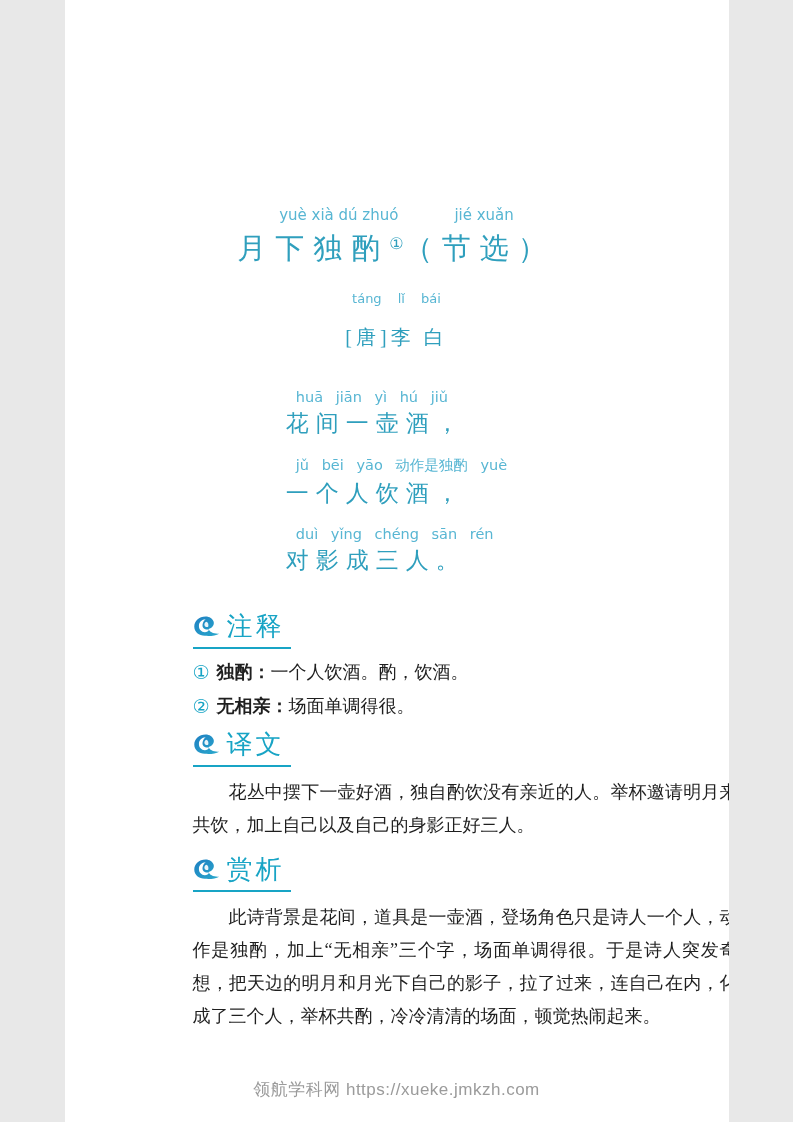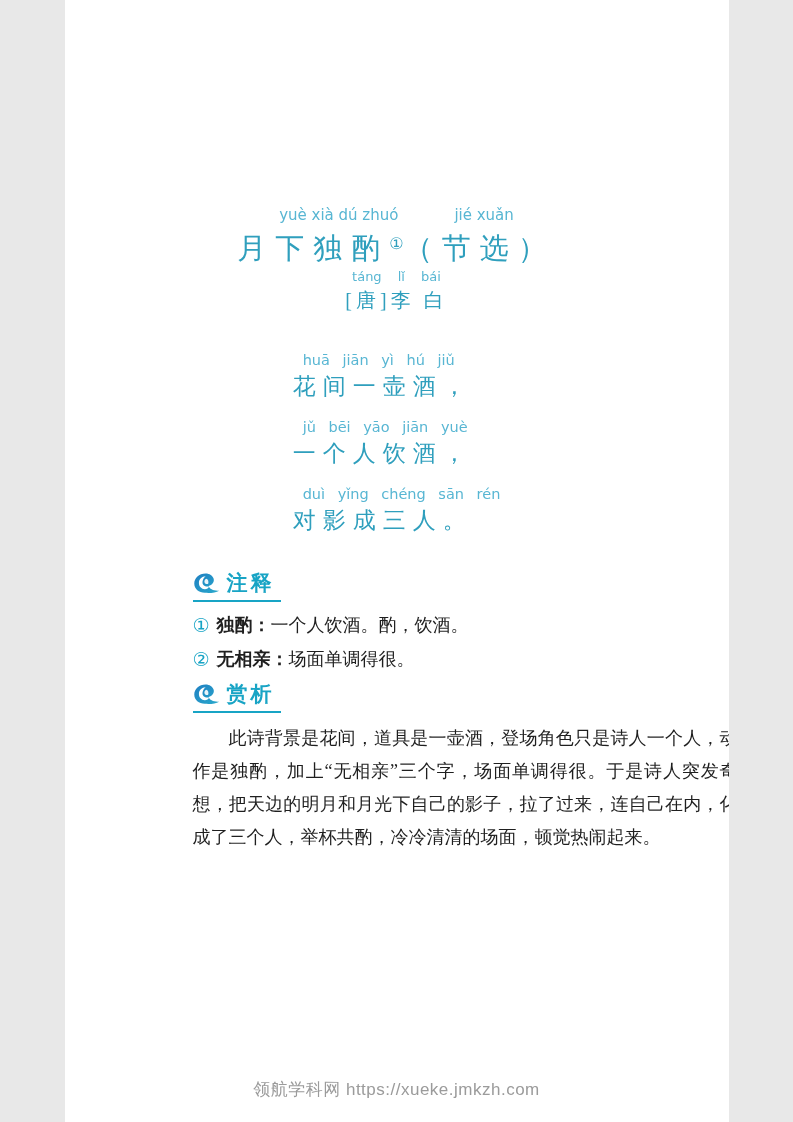--- a/index.html
+++ b/index.html
@@ -6,35 +6,35 @@
     --poem-teal:#2f9fbd; --pinyin-blue:#58b6d3; --header-teal:#18a4c5;
     --icon-blue:#1f7fc2; --body-text:#1f1f1f; --footer-gray:#9b9b9b; --page-bg:#ffffff;
   }
   *{margin:0;padding:0;box-sizing:border-box;}
   body{background:#e8e8e8;font-family:"Liberation Sans","DejaVu Sans",sans-serif;}
   .page{position:relative;width:664px;height:1122px;margin:0 auto;background:var(--page-bg);overflow:hidden;}
   .content{padding-top:206px;text-align:center;}
 
   .pinyin{font-family:"DejaVu Sans",sans-serif;color:var(--pinyin-blue);}
   .title-pinyin-row{display:flex;justify-content:center;align-items:flex-end;gap:56px;font-size:15px;margin-bottom:5px;}
-  .title-line{font-family:"Liberation Serif","DejaVu Serif",serif;font-size:29px;letter-spacing:9px;color:var(--poem-teal);}
+  .title-line{font-family:"Liberation Serif","DejaVu Serif",serif;font-size:29px;letter-spacing:9px;color:var(--poem-teal);margin-bottom:22px;}
   .title-line sup{font-size:16px;vertical-align:9px;letter-spacing:0;}
 
-  .author-pinyin{font-size:13px;word-spacing:12px;margin-bottom:3px;}
+  .author-pinyin{font-size:13px;word-spacing:12px;margin-bottom:18px;}
   .author-line{font-family:"Liberation Serif","DejaVu Serif",serif;font-size:20px;letter-spacing:4px;color:var(--poem-teal);margin-bottom:22px;}
 
   .poem{display:inline-block;text-align:left;margin-top:16px;}
   .poem-line{margin-bottom:17px;}
   .poem-line .pinyin{font-size:14.5px;word-spacing:8px;padding-left:10px;margin-bottom:3px;}
   .poem-line .chars{font-family:"Liberation Serif","DejaVu Serif",serif;font-size:23px;letter-spacing:7px;color:var(--poem-teal);}
   .poem-line .chars sup{font-size:13px;vertical-align:8px;letter-spacing:0;}
 
   .sections{width:545px;margin:16px 0 0 128px;text-align:left;}
   .sec-header{display:inline-flex;align-items:center;gap:7px;border-bottom:2px solid var(--header-teal);padding:0 6px 3px 0;margin-bottom:9px;}
-  .sec-title{font-size:21px;font-weight:bold;letter-spacing:3px;color:var(--header-teal);text-align:center;}
+  .sec-title{font-size:26px;font-weight:normal;letter-spacing:3px;color:var(--header-teal);text-align:center;}
   .wave-icon{width:27px;height:23px;display:block;}
 
   .note-row{display:flex;align-items:flex-start;gap:7px;font-size:18px;line-height:29px;margin-bottom:5px;color:var(--body-text);}
   .note-num{color:var(--header-teal);font-size:19px;}
   .note-term{font-weight:bold;font-family:"Liberation Sans","DejaVu Sans",sans-serif;}
   .note-text{font-family:"Liberation Serif","DejaVu Serif",serif;}
 
   .body-para{font-family:"Liberation Serif","DejaVu Serif",serif;font-size:18px;line-height:33px;color:var(--body-text);text-align:justify;text-indent:2em;margin-bottom:10px;}
   .section{margin-bottom:6px;}
 
@@ -60,21 +60,21 @@
     <div class="poem">
       
     
         <div class="poem-line">
           <div class="pinyin">huā jiān yì hú jiǔ</div>
           <div class="chars"><span>花间一壶酒</span><sup></sup><span>，</span></div>
         </div>
       
       
         <div class="poem-line">
-          <div class="pinyin">jǔ bēi yāo jiān yuè</div>
+          <div class="pinyin">jǔ bēi yāo 动作是独酌 yuè</div>
           <div class="chars"><span>一个人饮酒</span><sup></sup><span>，</span></div>
         </div>
       
         <div class="poem-line">
           <div class="pinyin">duì yǐng chéng sān rén</div>
           <div class="chars"><span>对影成三人</span><sup></sup><span>。</span></div>
         </div>
       </div>
 
     <div class="sections">
@@ -101,20 +101,31 @@
               <span><span class="note-term">独酌：</span><span class="note-text">一个人饮酒。酌，饮酒。</span></span>
             </div>
 
             <div class="note-row">
               <span class="note-num">②</span>
               <span><span class="note-term">无相亲：</span><span class="note-text">场面单调得很。</span></span>
             </div>
           </div>
       </div>
 
+      <div class="section">
+        <div class="sec-header">
+          <svg class="wave-icon" viewBox="0 0 32 26" aria-hidden="true">
+            <path d="M15 1 C7 1 1.5 6.5 1.5 13 C1.5 19.5 7 24 14 24 C20 24.5 27 24 31 21.5 C24.5 22 19.5 19.5 18.5 16 C22.5 15 25.5 11.5 24.5 7.5 C23.5 3.5 19.5 1 15 1 Z" fill="url(#wg1)"></path>
+            <path d="M15 4.5 C10.5 4.5 7 8 7 12.5 C7 16.5 10 19.8 14 19.8 C16.5 19.8 18.3 18.5 19 16.5 C14 17.3 10.8 14.8 11.3 11 C11.7 8 13 5.8 15 4.5 Z" fill="#ffffff"></path>
+            <path d="M16 7.5 C14 8 13 10 13.7 11.8 C14.4 13.5 16.4 14.2 18 13.4 C18.8 11 18 8.3 16 7.5 Z" fill="#ffffff" opacity="0.9"></path>
+          </svg>
+          <span class="sec-title">译文</span>
+        </div>
+        <p class="body-para">花丛中摆下一壶好酒，独自酌饮没有亲近的人。举杯邀请明月来共饮，加上自己以及自己的身影正好三人。</p>
+      </div>
 
       <div class="section">
         <div class="sec-header">
           <svg class="wave-icon" viewBox="0 0 32 26" aria-hidden="true">
             <path d="M15 1 C7 1 1.5 6.5 1.5 13 C1.5 19.5 7 24 14 24 C20 24.5 27 24 31 21.5 C24.5 22 19.5 19.5 18.5 16 C22.5 15 25.5 11.5 24.5 7.5 C23.5 3.5 19.5 1 15 1 Z" fill="url(#wg1)"></path>
             <path d="M15 4.5 C10.5 4.5 7 8 7 12.5 C7 16.5 10 19.8 14 19.8 C16.5 19.8 18.3 18.5 19 16.5 C14 17.3 10.8 14.8 11.3 11 C11.7 8 13 5.8 15 4.5 Z" fill="#ffffff"></path>
             <path d="M16 7.5 C14 8 13 10 13.7 11.8 C14.4 13.5 16.4 14.2 18 13.4 C18.8 11 18 8.3 16 7.5 Z" fill="#ffffff" opacity="0.9"></path>
           </svg>
           <span class="sec-title">赏析</span>
         </div>

